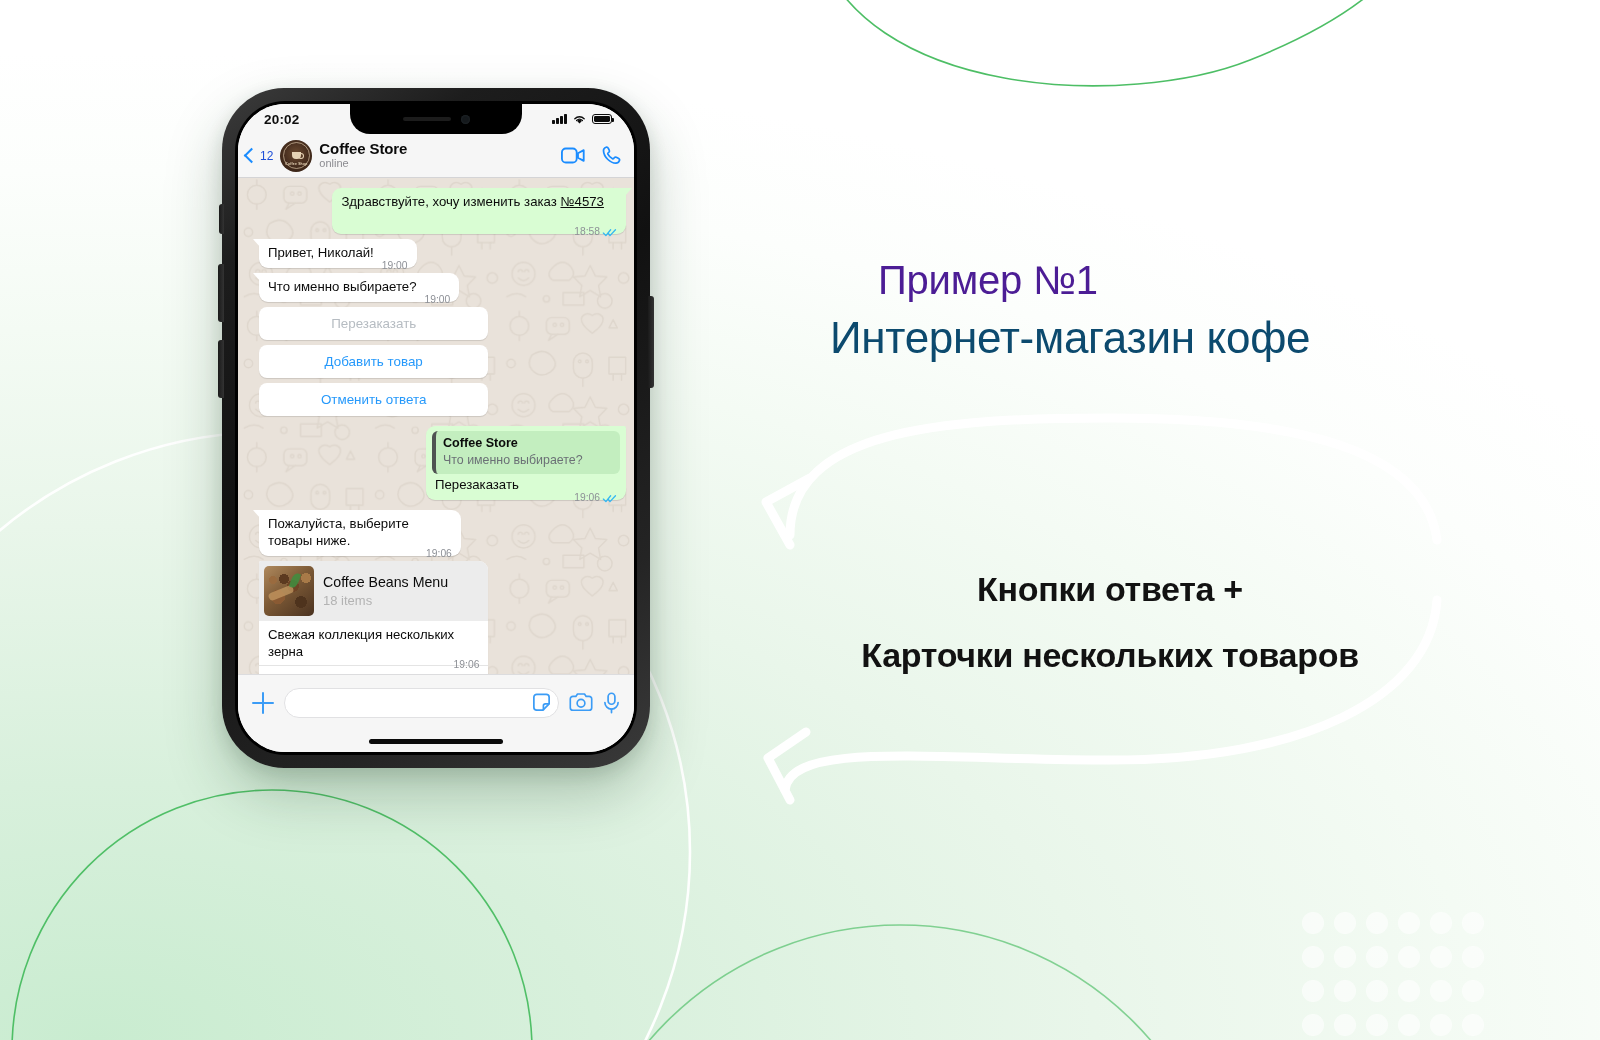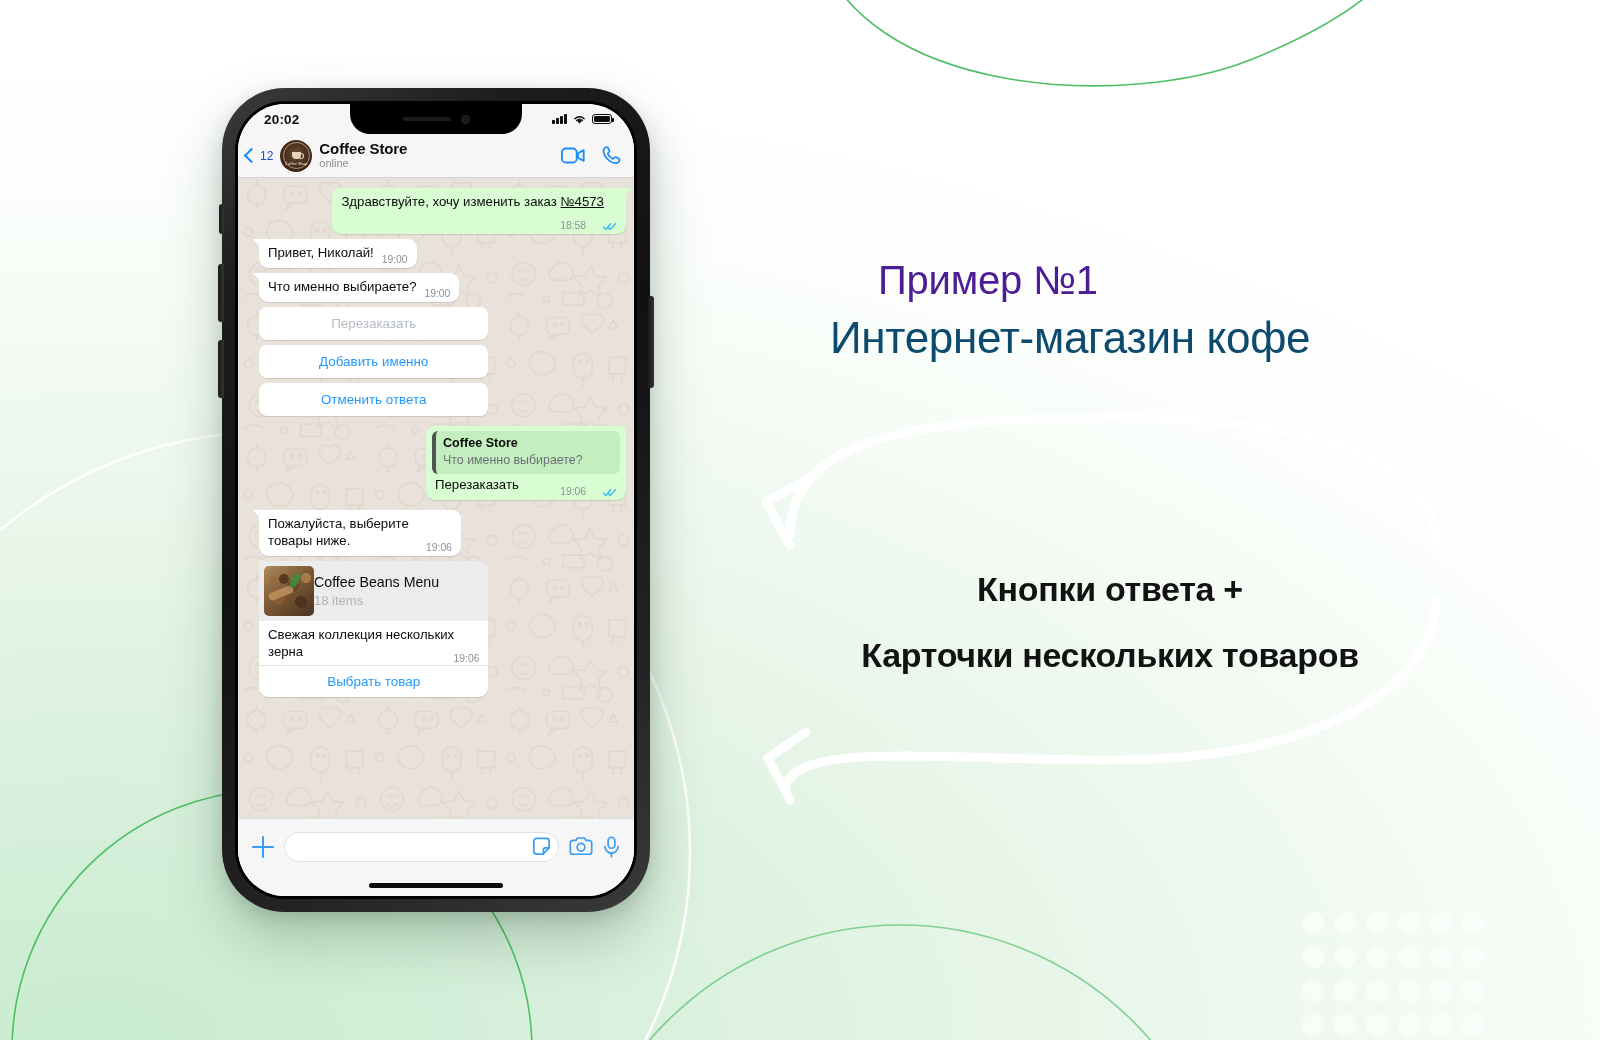--- a/index.html
+++ b/index.html
@@ -16,21 +16,21 @@
     background:
       radial-gradient(120% 95% at 6% 100%, #c9ecd0 0%, #d8f0dc 26%, #e9f6ea 52%, #f4fbf4 72%, #fcfefc 88%, #ffffff 100%),
       linear-gradient(160deg, #ffffff 0%, #fafdfa 35%, #eef8ee 70%, #dff2e2 100%);
   }
   #bg-deco { position: absolute; inset: 0; }
 
   
   #phone-wrap {
     position: absolute;
     left: 222px; top: 88px;
-    width: 428px; height: 824px;
+    width: 428px; height: 680px;
   }
   .phone-shadow {
     position: absolute; inset: 0;
     border-radius: 62px;
     box-shadow: 0 26px 56px rgba(26,60,35,.26), 0 6px 18px rgba(26,60,35,.14);
   }
   .phone-body {
     position: absolute; inset: 0;
     border-radius: 62px;
     background: linear-gradient(145deg,#3c3c3c 0%, #1d1d1d 18%, #111 45%, #242424 78%, #3a3a3a 100%);
@@ -133,21 +133,21 @@
     border-color: transparent #ffffff transparent transparent;
   }
   .bub.out::before {
     content:""; position:absolute; right:-6px; top:0;
     border-width:0 0 9px 8px; border-style:solid;
     border-color: transparent transparent transparent #d9fdd3;
   }
   .bub.no-tail::before { display: none; }
   .msg-text { display: inline; }
   .msg-link { text-decoration: underline; }
-  .meta { float: right; display: inline-flex; align-items: center; gap: 16px; margin: 6px 0 -1px 8px; font-size: 10.3px; color: #8d9096; position: relative; top: 3px; }
+  .meta { float: right; display: inline-flex; align-items: center; gap: 2px; margin: 6px 0 -1px 8px; font-size: 10.3px; color: #8d9096; position: relative; top: 9px; }
   .ticks { width: 15px; height: 9px; }
 
   
   .qr-wrap { display: flex; flex-direction: column; gap: 5px; position: relative; z-index: 2; width: 62.5%; }
   .qr-btn {
     background: #ffffff; border-radius: 8px; height: 33px;
     display: flex; align-items: center; justify-content: center;
     font-size: 13.4px; color: #2699fb; box-shadow: 0 1px .8px rgba(0,0,0,.12);
     cursor: pointer;
   }
@@ -166,21 +166,21 @@
   .card {
     background: #fff; border-radius: 9px; width: 62.5%; overflow: hidden;
     box-shadow: 0 1px .8px rgba(0,0,0,.12); position: relative; z-index: 2;
     border-top-left-radius: 2px;
   }
   .card::before {
     content:""; position:absolute; left:-6px; bottom:0;
     border-width:0 8px 9px 0; border-style:solid;
     border-color: transparent #ffffff transparent transparent;
   }
-  .card-head { display: flex; align-items: center; background: #ececec; padding: 5px 9px 5px 5px; }
+  .card-head { display: flex; align-items: center; gap: 9px; background: #ececec; padding: 5px 9px 5px 5px; }
   .card-thumb {
     width: 50px; height: 50px; border-radius: 5px; flex: 0 0 50px; overflow: hidden;
     background:
       radial-gradient(circle at 28% 62%, #8a5a33 0 7px, transparent 7px),
       radial-gradient(circle at 58% 40%, #6e4426 0 6px, transparent 6px),
       radial-gradient(circle at 74% 72%, #4e331d 0 6px, transparent 6px),
       radial-gradient(circle at 40% 26%, #5c3a20 0 5px, transparent 5px),
       radial-gradient(circle at 18% 28%, #9a6b3f 0 4px, transparent 4px),
       radial-gradient(circle at 84% 24%, #a87a48 0 5px, transparent 5px),
       linear-gradient(140deg, #b08a5e 0%, #7d5a36 45%, #4a3220 100%);
@@ -399,21 +399,21 @@
             <div class="bub in">
               <span class="msg-text">Что именно выбираете?</span>
               <span class="meta">
                 <span>19:00</span>
               </span>
             </div>
           </div>
 
           <div class="qr-wrap">
             <div class="qr-btn disabled">Перезаказать</div>
-            <div class="qr-btn">Добавить именно</div>
+            <div class="qr-btn">Добавить товар</div>
             <div class="qr-btn">Отменить ответа</div>
           </div>
 
           <div class="row out" style="margin-top:5px">
             <div class="bub out no-tail" style="max-width:62.5%">
               <div class="quote">
                 <div class="quote-name">Coffee Store</div>
                 <div class="quote-text">Что именно выбираете?</div>
               </div>
               <span class="msg-text">Перезаказать</span>

